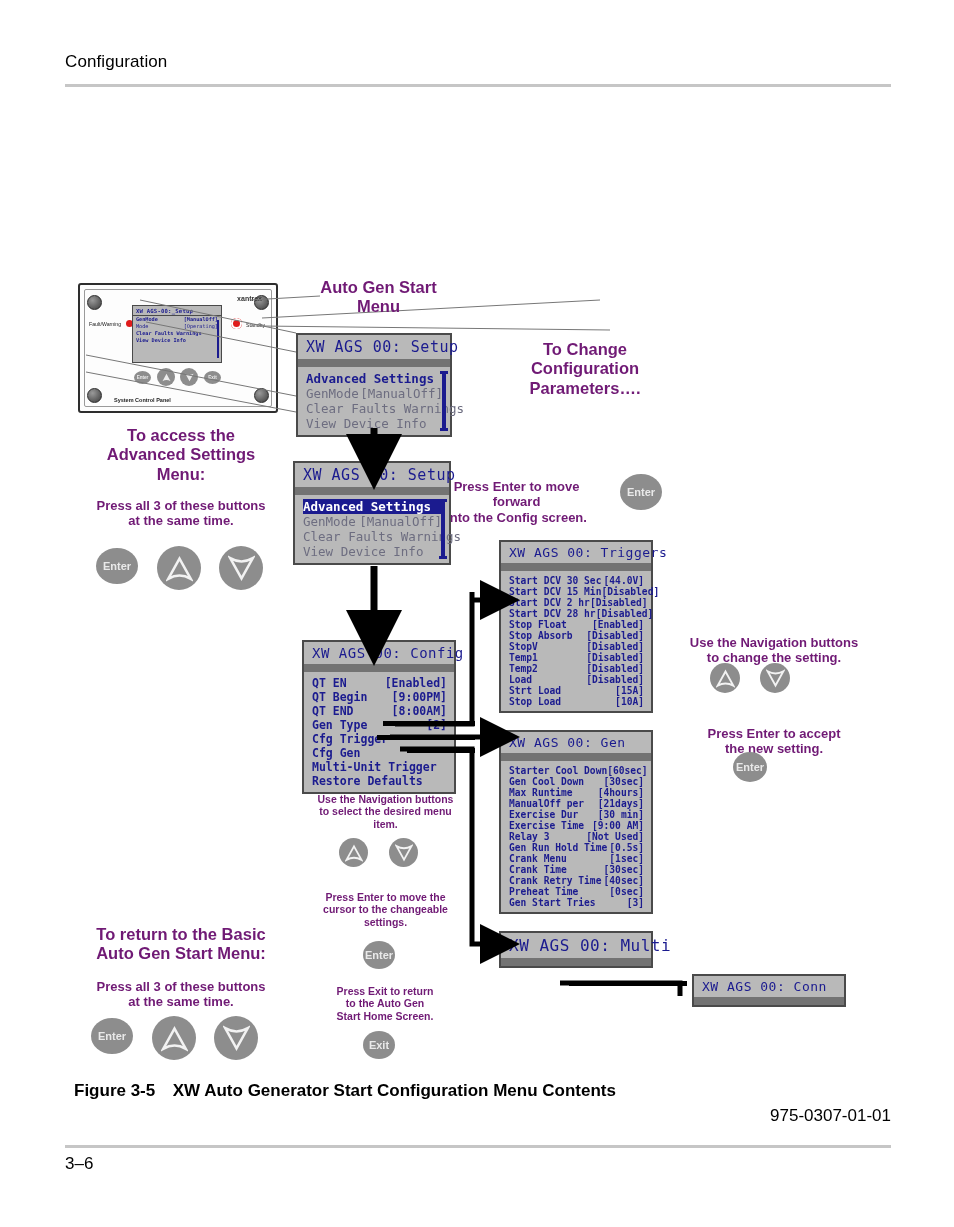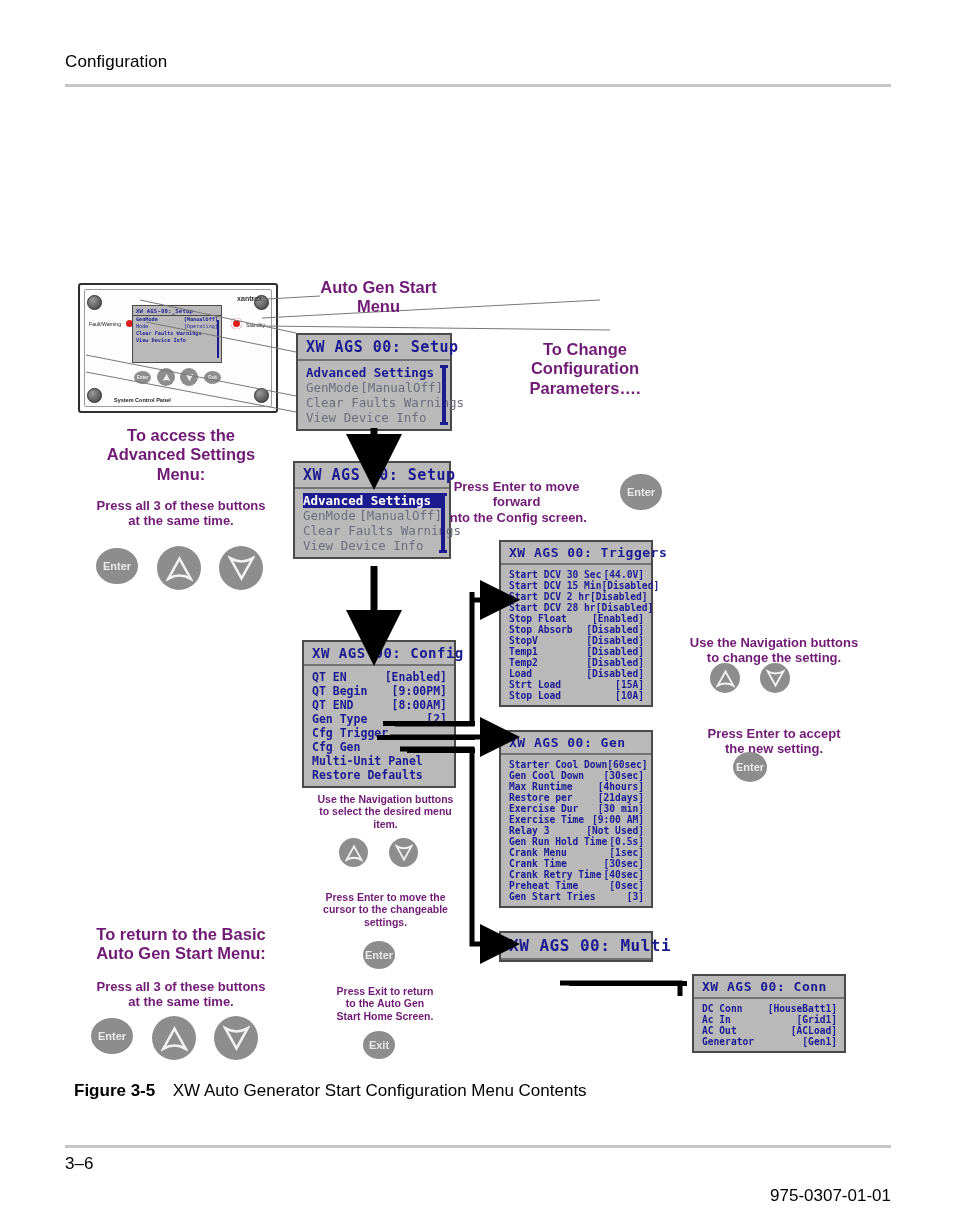--- a/index.html
+++ b/index.html
@@ -25,29 +25,29 @@
   }
   .rule-bottom {
     position: absolute; left: 65px; top: 1145px;
     width: 826px; height: 3px; background: #c6c6c6;
   }
   .folio-left {
     position: absolute; left: 65px; top: 1154px;
     font-size: 17px;
   }
   .folio-right {
-    position: absolute; right: 63px; top: 1186px;
+    position: absolute; right: 63px; top: 1106px;
     font-size: 17px;
   }
   .figcaption {
     position: absolute; left: 65px; top: 1081px;
     font-size: 17px; white-space: nowrap;
   }
   .figcaption b { font-weight: bold; margin-left: 9px; }
-  .figcaption span { font-weight: normal; }
+  .figcaption span { font-weight: bold; }
   .callout {
     position: absolute;
     text-align: center;
     font-weight: bold;
     line-height: 1.18;
     color: #701a75;
   }
   .callout.big   { font-size: 16.5px; }
   .callout.med   { font-size: 13px; }
   .callout.small { font-size: 10.5px; }
@@ -55,23 +55,23 @@
   
   .lcd {
     position: absolute;
     background: #b9b9b9;
     border: 2px solid #4a4a4a;
     box-sizing: border-box;
     font-family: "DejaVu Sans Mono", monospace;
     color: #1b1b8f;
   }
   .lcd .lcd-title {
-    font-weight: bold;
+    font-weight: normal;
     padding: 3px 0 3px 8px;
-    border-bottom: 2px solid #737373;
+    border-bottom: 8px solid #737373;
     white-space: pre;
     letter-spacing: .5px;
   }
   .lcd .lcd-body { padding: 4px 7px 4px 8px; }
   .lcd .row {
     display: flex;
     justify-content: space-between;
     white-space: pre;
     position: relative;
   }
@@ -436,21 +436,21 @@
       <span class="k">Gen Type</span>
       <span class="v">[2]</span>
     </div>
     <div class="row bold">
       <span class="k">Cfg Trigger</span>
     </div>
     <div class="row bold">
       <span class="k">Cfg Gen</span>
     </div>
     <div class="row bold">
-      <span class="k">Multi-Unit Panel</span>
+      <span class="k">Multi-Unit Trigger</span>
     </div>
     <div class="row bold">
       <span class="k">Restore Defaults</span>
     </div>
   </div>
 </div>
 
 <div class="lcd" id="lcd-triggers">
   <div class="lcd-title">XW AGS 00: Triggers</div>
   <div class="lcd-body">
@@ -468,45 +468,39 @@
     <div class="row bold"><span class="k">Stop Load</span><span class="v">[10A]</span></div>
   </div>
 </div>
 
 <div class="lcd" id="lcd-gen">
   <div class="lcd-title">XW AGS 00: Gen</div>
   <div class="lcd-body">
     <div class="row bold"><span class="k">Starter Cool Down</span><span class="v">[60sec]</span></div>
     <div class="row bold"><span class="k">Gen Cool Down</span><span class="v">[30sec]</span></div>
     <div class="row bold"><span class="k">Max Runtime</span><span class="v">[4hours]</span></div>
-    <div class="row bold"><span class="k">Restore per</span><span class="v">[21days]</span></div>
+    <div class="row bold"><span class="k">ManualOff per</span><span class="v">[21days]</span></div>
     <div class="row bold"><span class="k">Exercise Dur</span><span class="v">[30 min]</span></div>
     <div class="row bold"><span class="k">Exercise Time</span><span class="v">[9:00 AM]</span></div>
     <div class="row bold"><span class="k">Relay 3</span><span class="v">[Not Used]</span></div>
     <div class="row bold"><span class="k">Gen Run Hold Time</span><span class="v">[0.5s]</span></div>
     <div class="row bold"><span class="k">Crank Menu</span><span class="v">[1sec]</span></div>
     <div class="row bold"><span class="k">Crank Time</span><span class="v">[30sec]</span></div>
     <div class="row bold"><span class="k">Crank Retry Time</span><span class="v">[40sec]</span></div>
     <div class="row bold"><span class="k">Preheat Time</span><span class="v">[0sec]</span></div>
     <div class="row bold"><span class="k">Gen Start Tries</span><span class="v">[3]</span></div>
   </div>
 </div>
 
 <div class="lcd" id="lcd-multi">
   <div class="lcd-title">XW AGS 00: Multi</div>
 </div>
 
 <div class="lcd" id="lcd-conn">
   <div class="lcd-title">XW AGS 00: Conn</div>
-  <div class="lcd-body">
-    <div class="row bold"><span class="k">DC Conn</span><span class="v">[HouseBatt1]</span></div>
-    <div class="row bold"><span class="k">Ac In</span><span class="v">[Grid1]</span></div>
-    <div class="row bold"><span class="k">AC Out</span><span class="v">[ACLoad]</span></div>
-    <div class="row bold"><span class="k">Generator</span><span class="v">[Gen1]</span></div>
-  </div>
 </div>
 
 <svg class="arrowlayer">
   <defs>
     <marker id="ah" markerWidth="8" markerHeight="8" refX="2" refY="4" orient="auto">
       <path d="M0 0 L8 4 L0 8 Z" fill="#000"></path>
     </marker>
   </defs>
 
   <path d="M374 428 L374 448" stroke="#000" stroke-width="7" fill="none" marker-end="url(#ah)"></path>

